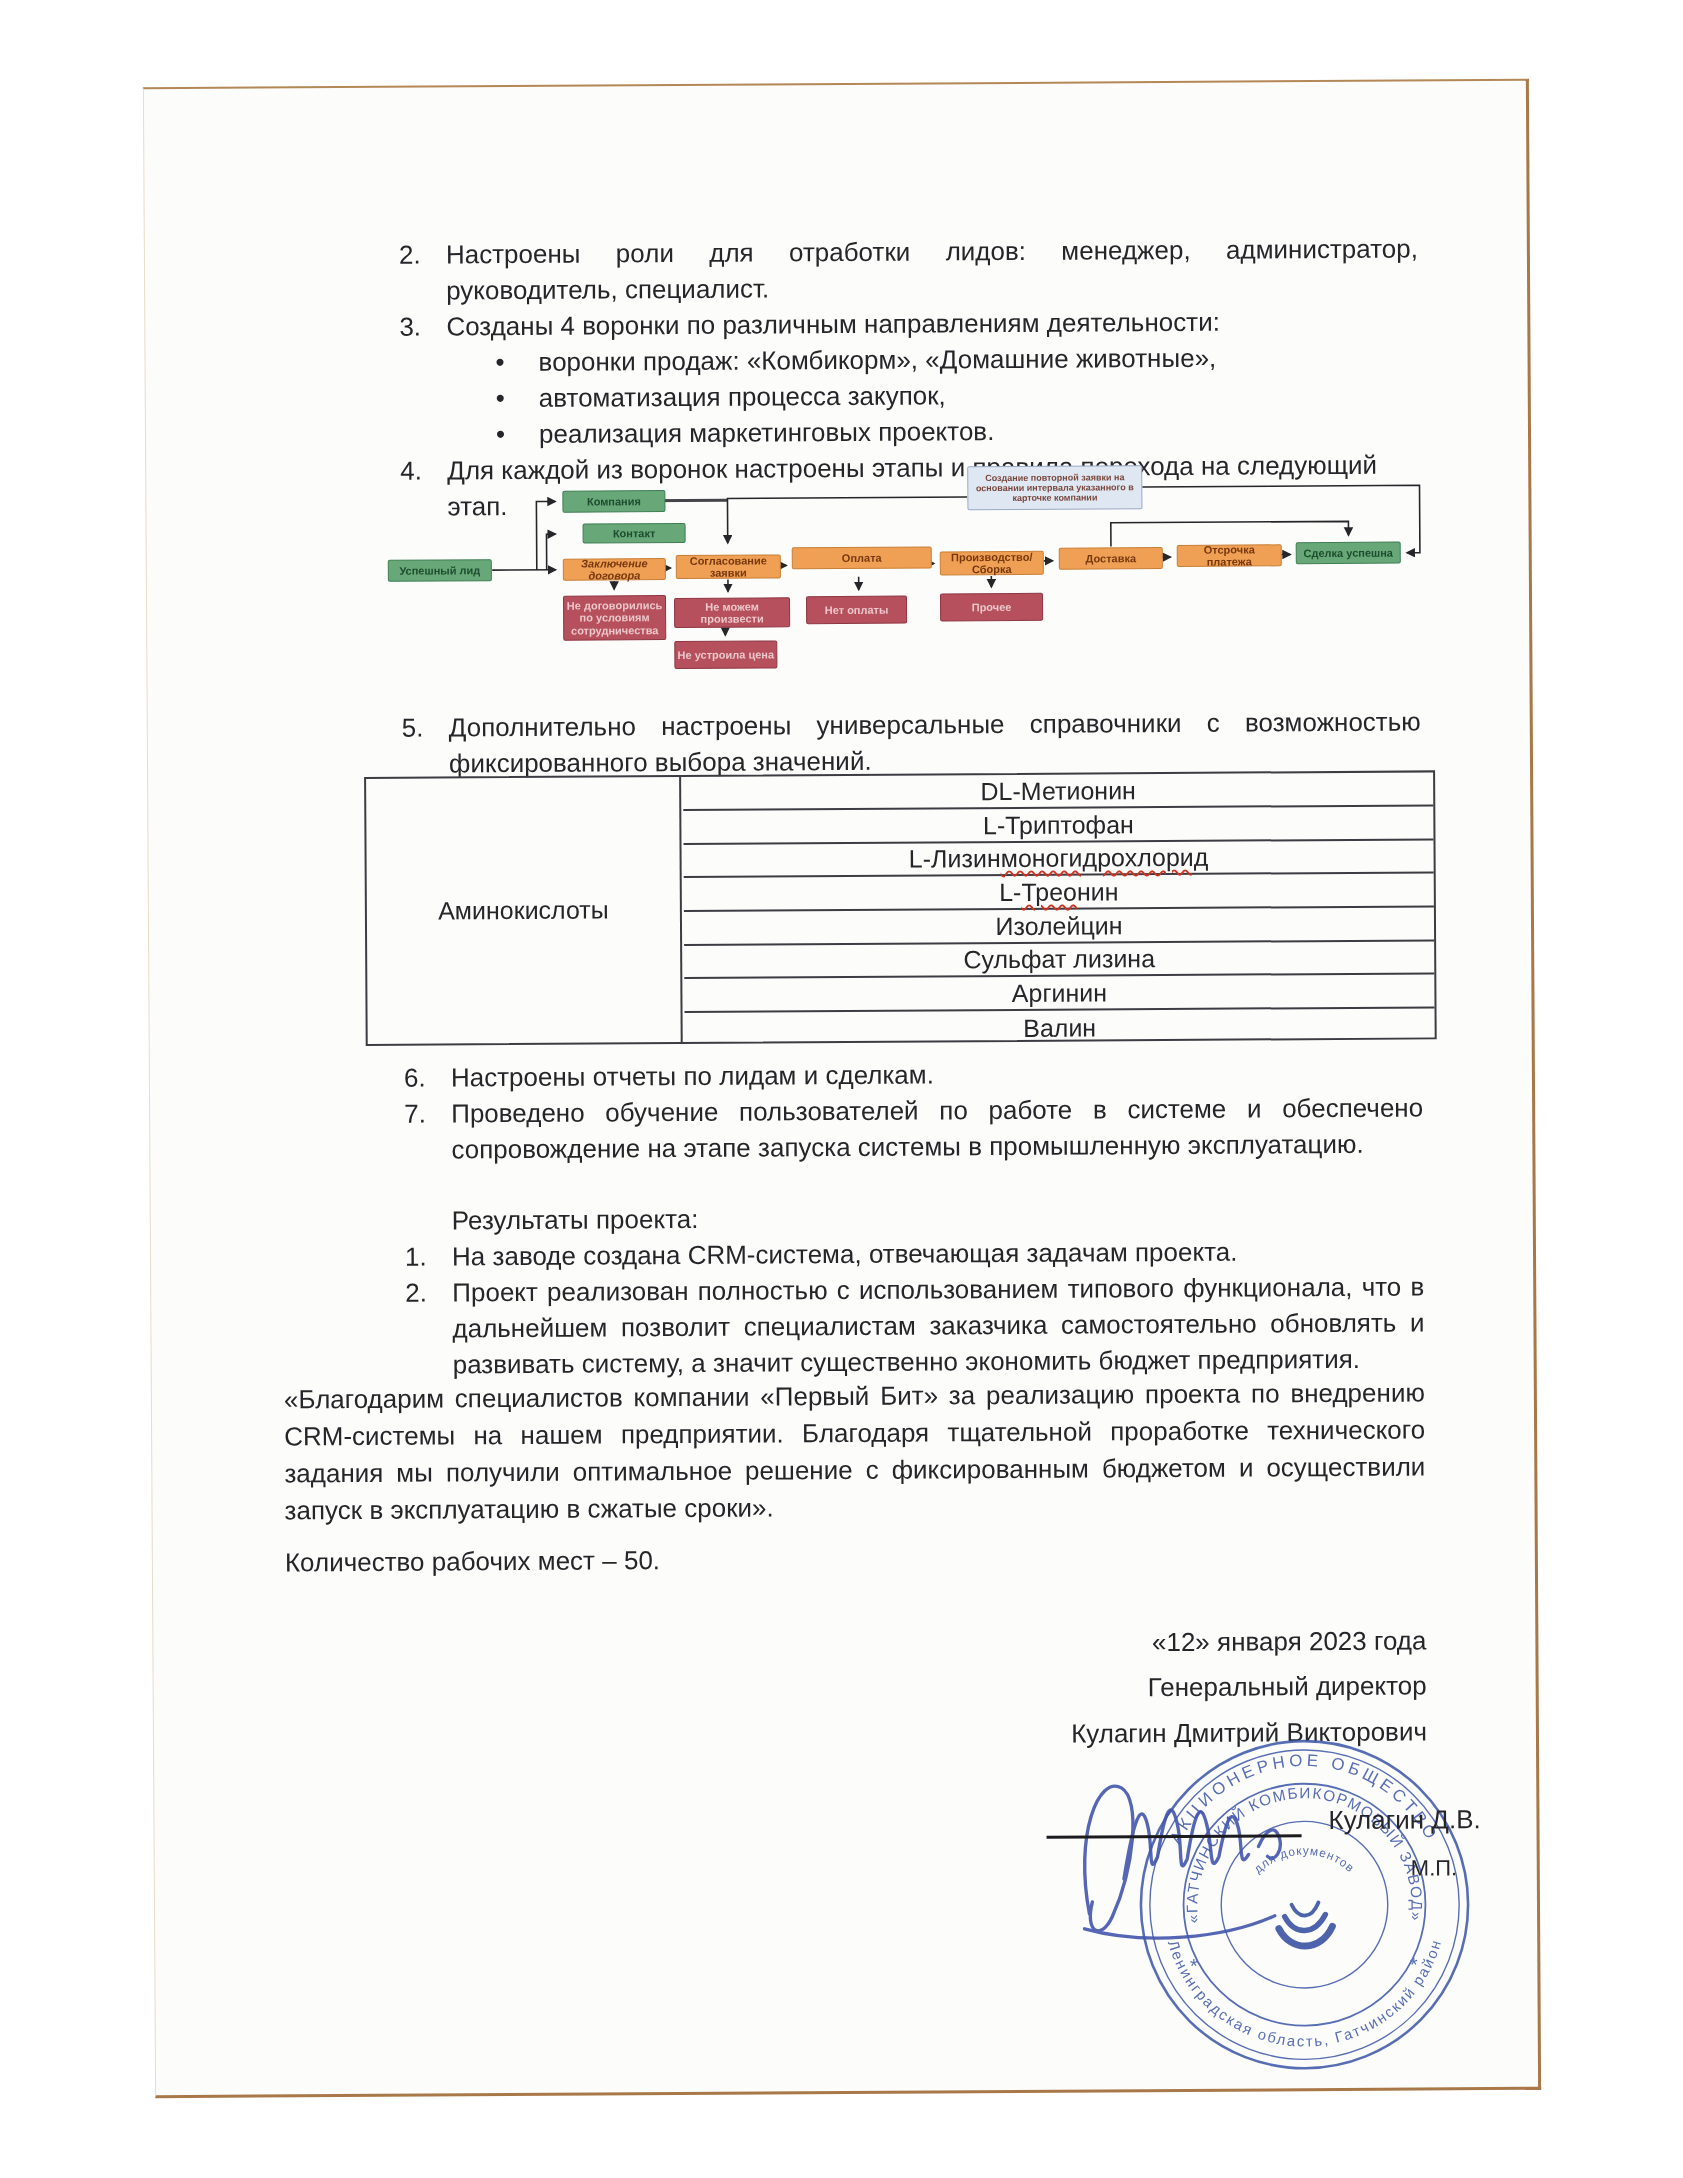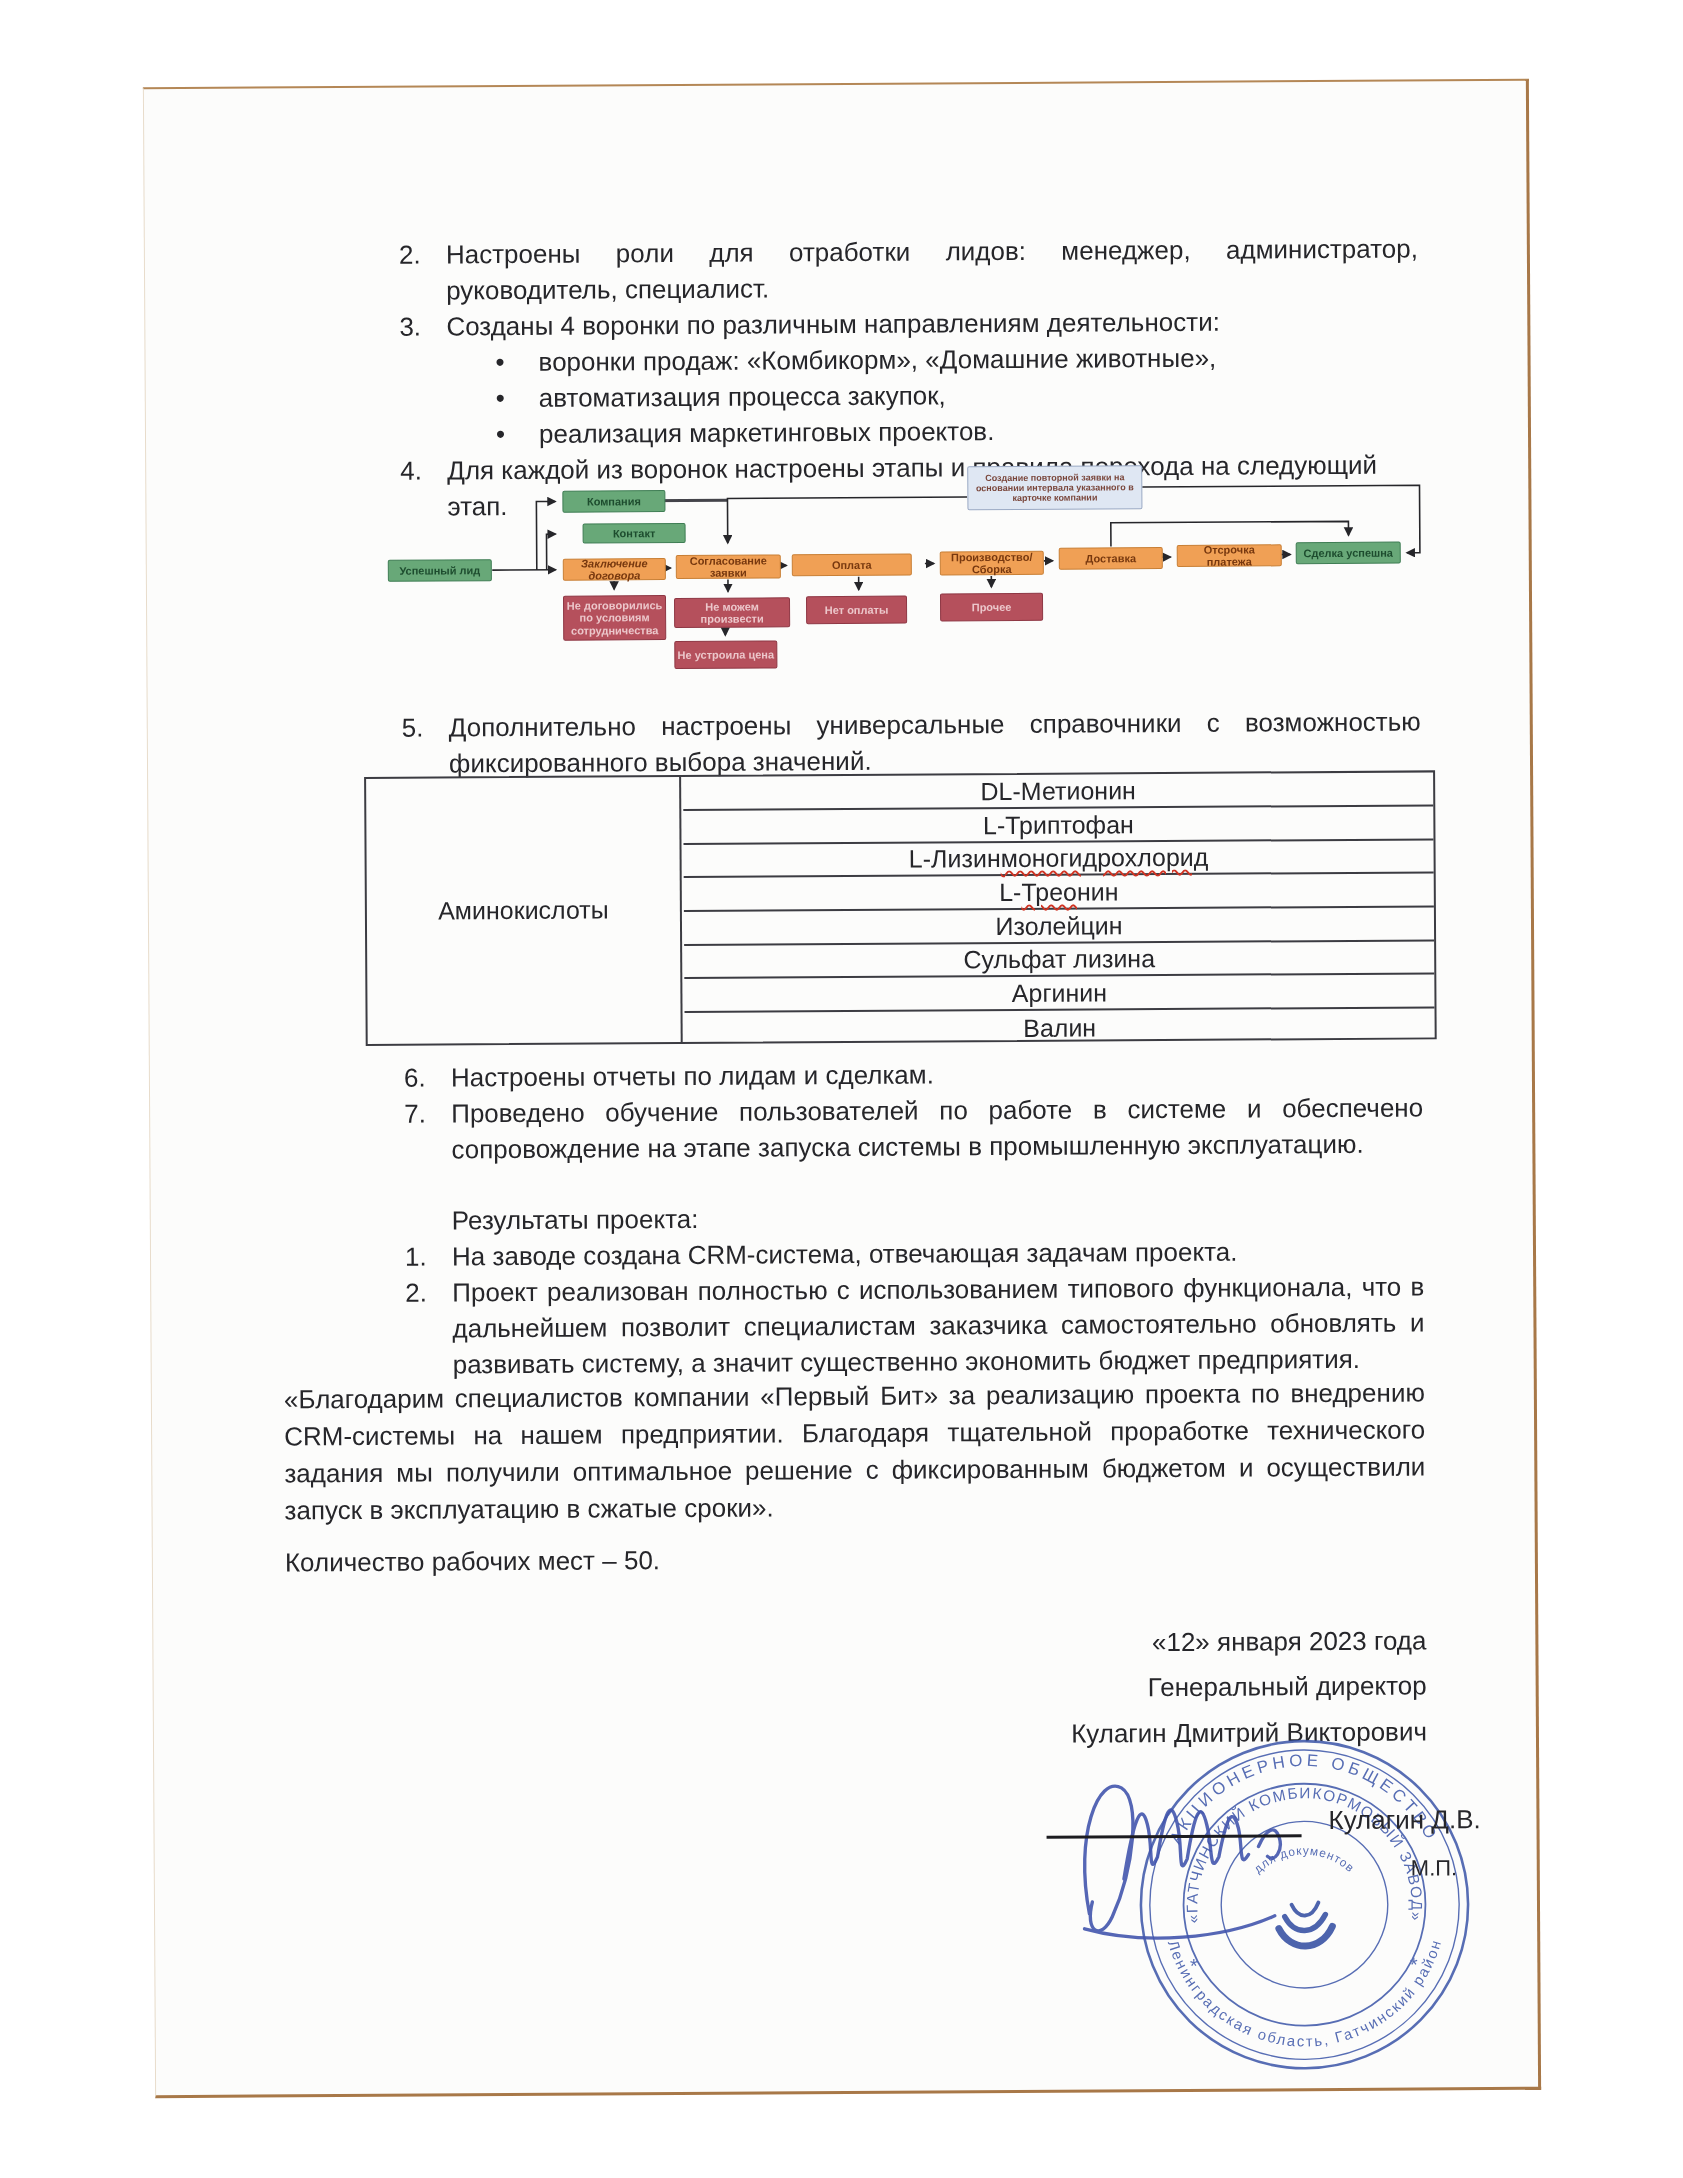--- a/index.html
+++ b/index.html
@@ -106,21 +106,21 @@
           <path d="M640,33 H398 V78" marker-end="url(#ah)"></path>
           <path d="M817,24 H1097 V92 H1084" marker-end="url(#ah)"></path>
           <path d="M785,84 V60 H1025 V74" marker-end="url(#ah)"></path>
         </g>
       </svg>
       <div class="fc-box fc-green" style="left:54px;top:92px;width:104px;height:22px;">Успешный лид</div>
       <div class="fc-box fc-green" style="left:229px;top:24px;width:103px;height:22px;">Компания</div>
       <div class="fc-box fc-green" style="left:229px;top:57px;width:103px;height:20px;margin-left:20px;">Контакт</div>
       <div class="fc-box fc-orange" style="left:229px;top:92px;width:103px;height:22px;font-style:italic;">Заключение договора</div>
       <div class="fc-box fc-orange" style="left:342px;top:89px;width:105px;height:24px;">Согласование заявки</div>
-      <div class="fc-box fc-orange" style="left:458px;top:89px;width:120px;height:22px;text-align:right;">Оплата</div>
+      <div class="fc-box fc-orange" style="left:458px;top:82px;width:140px;height:22px;text-align:right;">Оплата</div>
       <div class="fc-box fc-orange" style="left:606px;top:87px;width:104px;height:24px;">Производство/Сборка</div>
       <div class="fc-box fc-orange" style="left:725px;top:84px;width:104px;height:22px;">Доставка</div>
       <div class="fc-box fc-orange" style="left:843px;top:82px;width:105px;height:22px;">Отсрочка платежа</div>
       <div class="fc-box fc-green" style="left:962px;top:80px;width:105px;height:22px;">Сделка успешна</div>
       <div class="fc-box fc-blue" style="left:634px;top:2px;width:175px;height:44px;">Создание повторной заявки на основании интервала указанного в карточке компании</div>
       <div class="fc-box fc-red" style="left:229px;top:129px;width:103px;height:45px;">Не договорились по условиям сотрудничества</div>
       <div class="fc-box fc-red" style="left:340px;top:132px;width:116px;height:30px;">Не можем произвести</div>
       <div class="fc-box fc-red" style="left:340px;top:175px;width:103px;height:28px;">Не устроила цена</div>
       <div class="fc-box fc-red" style="left:472px;top:131px;width:101px;height:28px;">Нет оплаты</div>
       <div class="fc-box fc-red" style="left:606px;top:129px;width:103px;height:28px;">Прочее</div>

